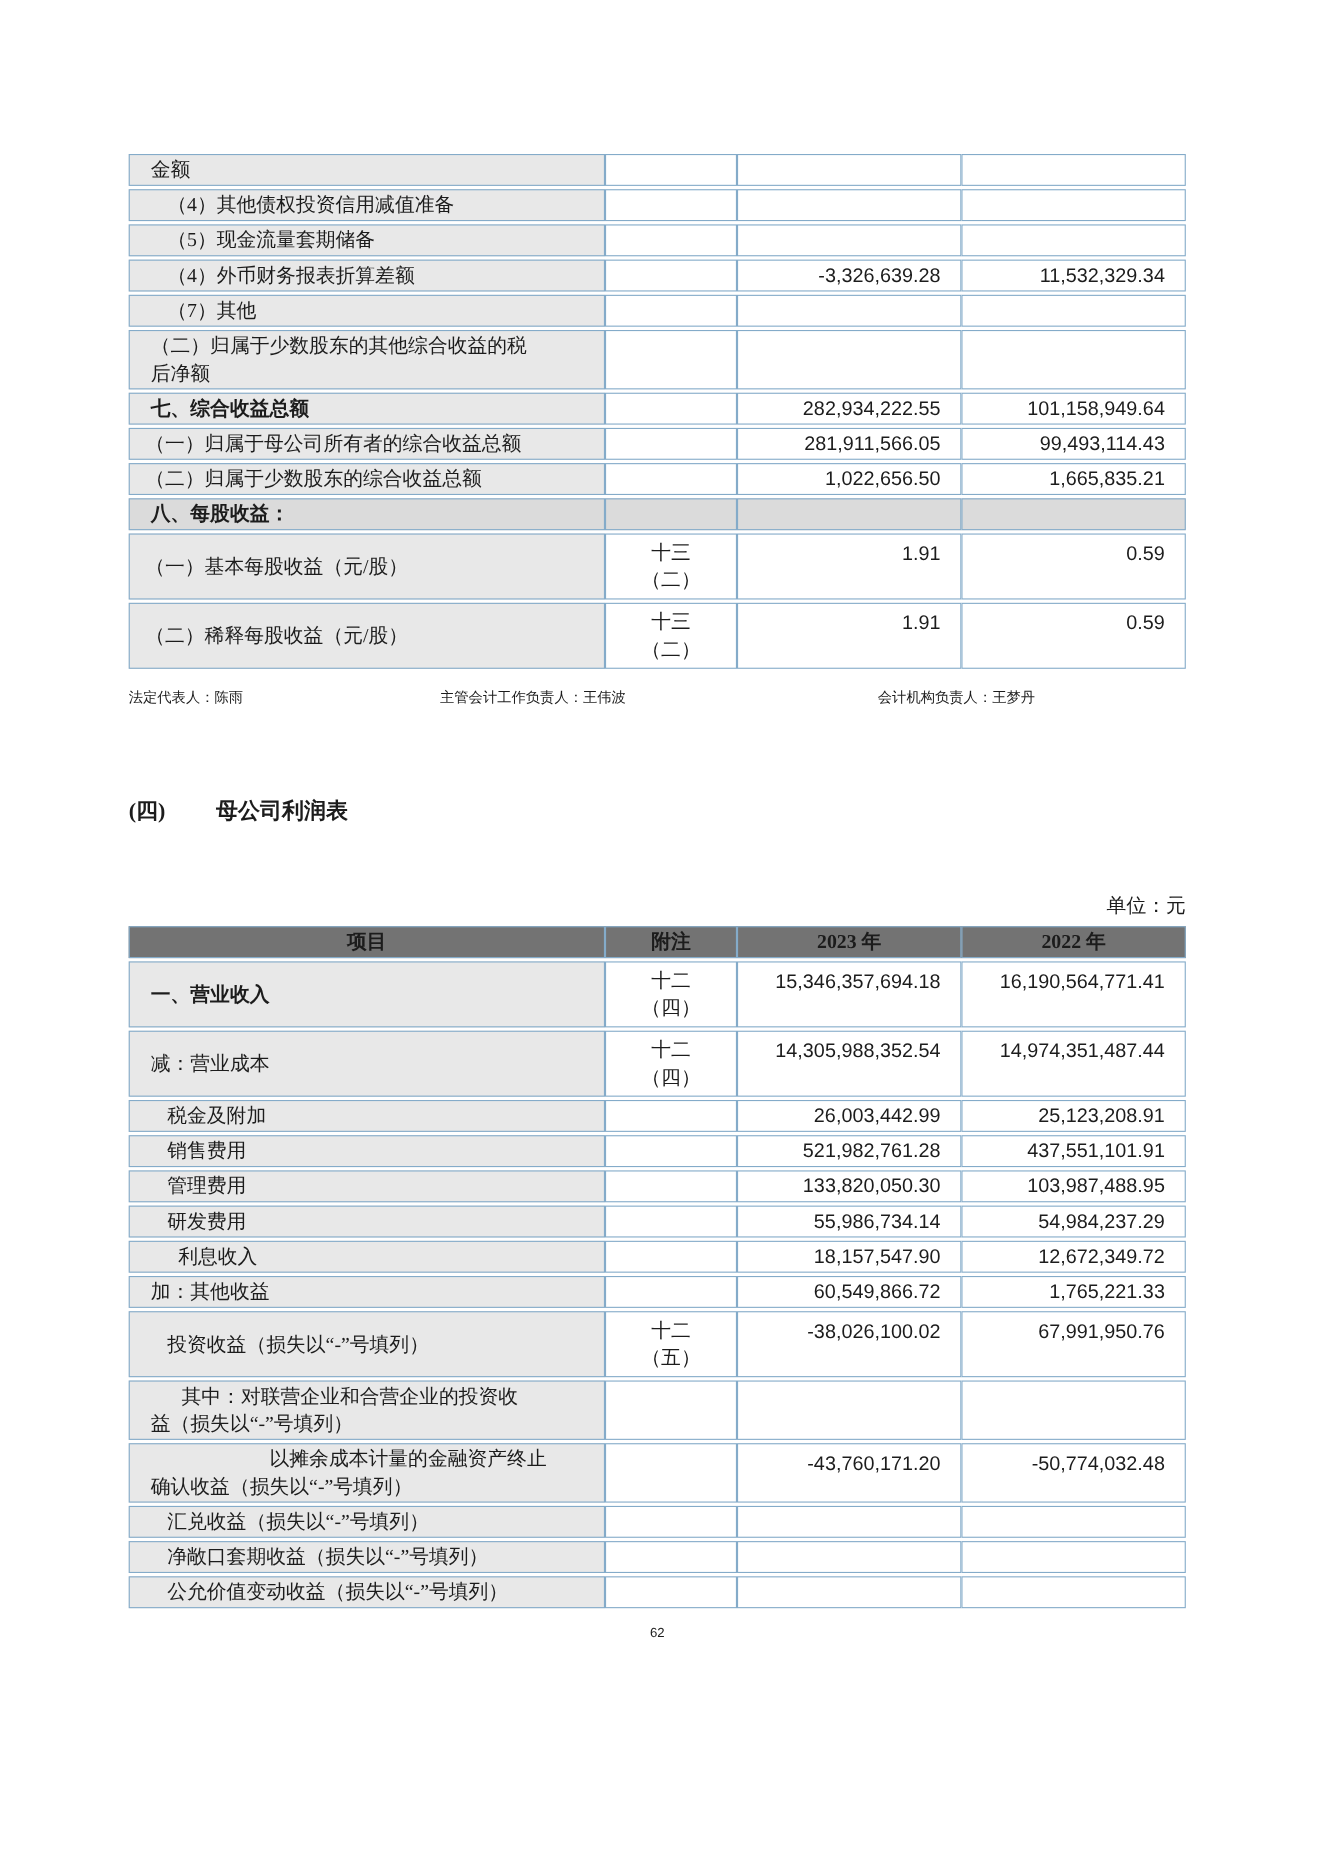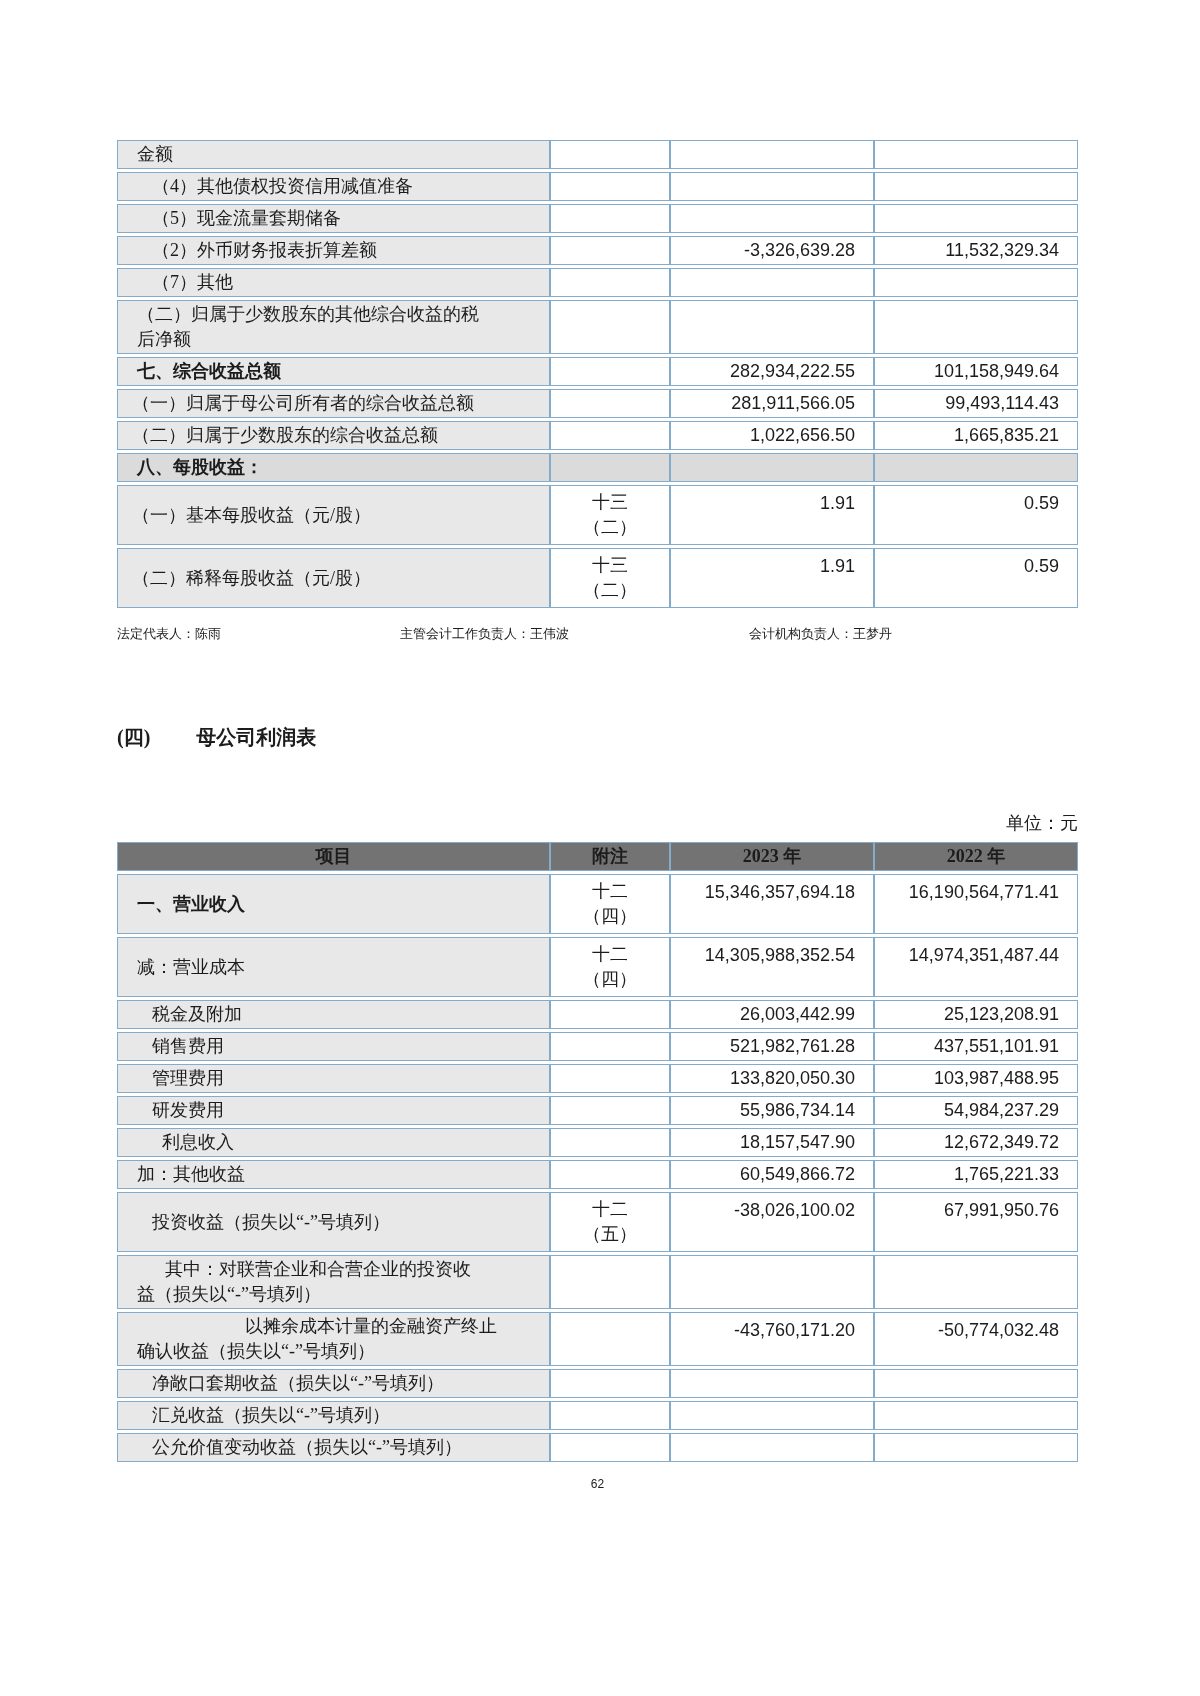--- a/index.html
+++ b/index.html
@@ -44,21 +44,21 @@
 
   tr.tall td { height:60px; }
   tr.wrap td { height:53px; }
   tr.tall td.c-val, tr.wrap td.c-val { vertical-align:top; padding-top:5px; }
   tr.tall td.c-note { vertical-align:middle; }
 
   #table1-wrap { margin-top:137px; }
 
   .signature { position:relative; margin-top:14px; height:26px; font-size:13px; }
   .signature span { position:absolute; top:0; white-space:nowrap; }
-  .sig-1 { left:0; } .sig-2 { left:283px; } .sig-3 { left:632px; }
+  .sig-1 { left:0; } .sig-2 { left:283px; } .sig-3 { left:681px; }
 
   .section-heading {
     margin-top:72px; display:flex; gap:46px;
     font-size:20px; font-weight:bold; height:28px; align-items:center;
   }
 
   .unit-line { margin-top:60px; text-align:right; font-size:18px; height:24px; }
 
   #table2-wrap { margin-top:4px; }
 
@@ -93,21 +93,21 @@
             <td class="c-val"></td>
             <td class="c-val"></td>
           </tr>
           <tr class="ind1">
             <td class="c-label">（5）现金流量套期储备</td>
             <td class="c-note"></td>
             <td class="c-val"></td>
             <td class="c-val"></td>
           </tr>
           <tr class="ind1">
-            <td class="c-label">（2）外币财务报表折算差额</td>
+            <td class="c-label">（4）外币财务报表折算差额</td>
             <td class="c-note"></td>
             <td class="c-val">-3,326,639.28</td>
             <td class="c-val">11,532,329.34</td>
           </tr>
           <tr class="ind1">
             <td class="c-label">（7）其他</td>
             <td class="c-note"></td>
             <td class="c-val"></td>
             <td class="c-val"></td>
           </tr>
@@ -255,27 +255,27 @@
             <td class="c-val"></td>
           </tr>
           <tr class="wrap ti2">
             <td class="c-label">以摊余成本计量的金融资产终止
 确认收益（损失以“-”号填列）</td>
             <td class="c-note"></td>
             <td class="c-val">-43,760,171.20</td>
             <td class="c-val">-50,774,032.48</td>
           </tr>
           <tr class="ind1">
+            <td class="c-label">汇兑收益（损失以“-”号填列）</td>
+            <td class="c-note"></td>
+            <td class="c-val"></td>
+            <td class="c-val"></td>
+          </tr>
+          <tr class="ind1">
             <td class="c-label">净敞口套期收益（损失以“-”号填列）</td>
-            <td class="c-note"></td>
-            <td class="c-val"></td>
-            <td class="c-val"></td>
-          </tr>
-          <tr class="ind1">
-            <td class="c-label">汇兑收益（损失以“-”号填列）</td>
             <td class="c-note"></td>
             <td class="c-val"></td>
             <td class="c-val"></td>
           </tr>
           <tr class="ind1">
             <td class="c-label">公允价值变动收益（损失以“-”号填列）</td>
             <td class="c-note"></td>
             <td class="c-val"></td>
             <td class="c-val"></td>
           </tr>

